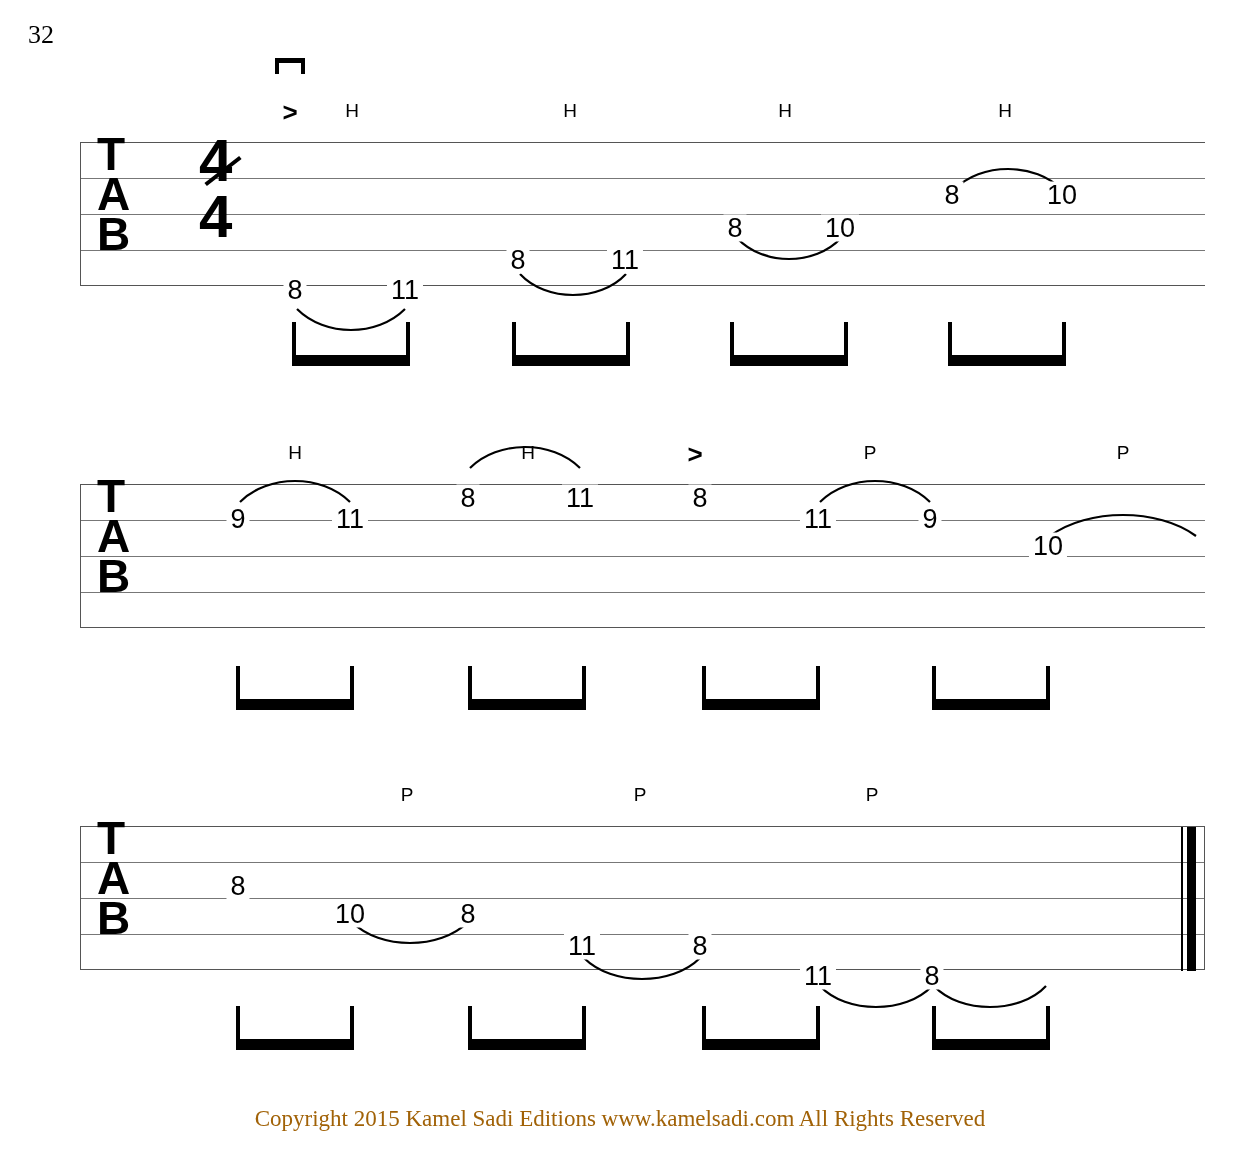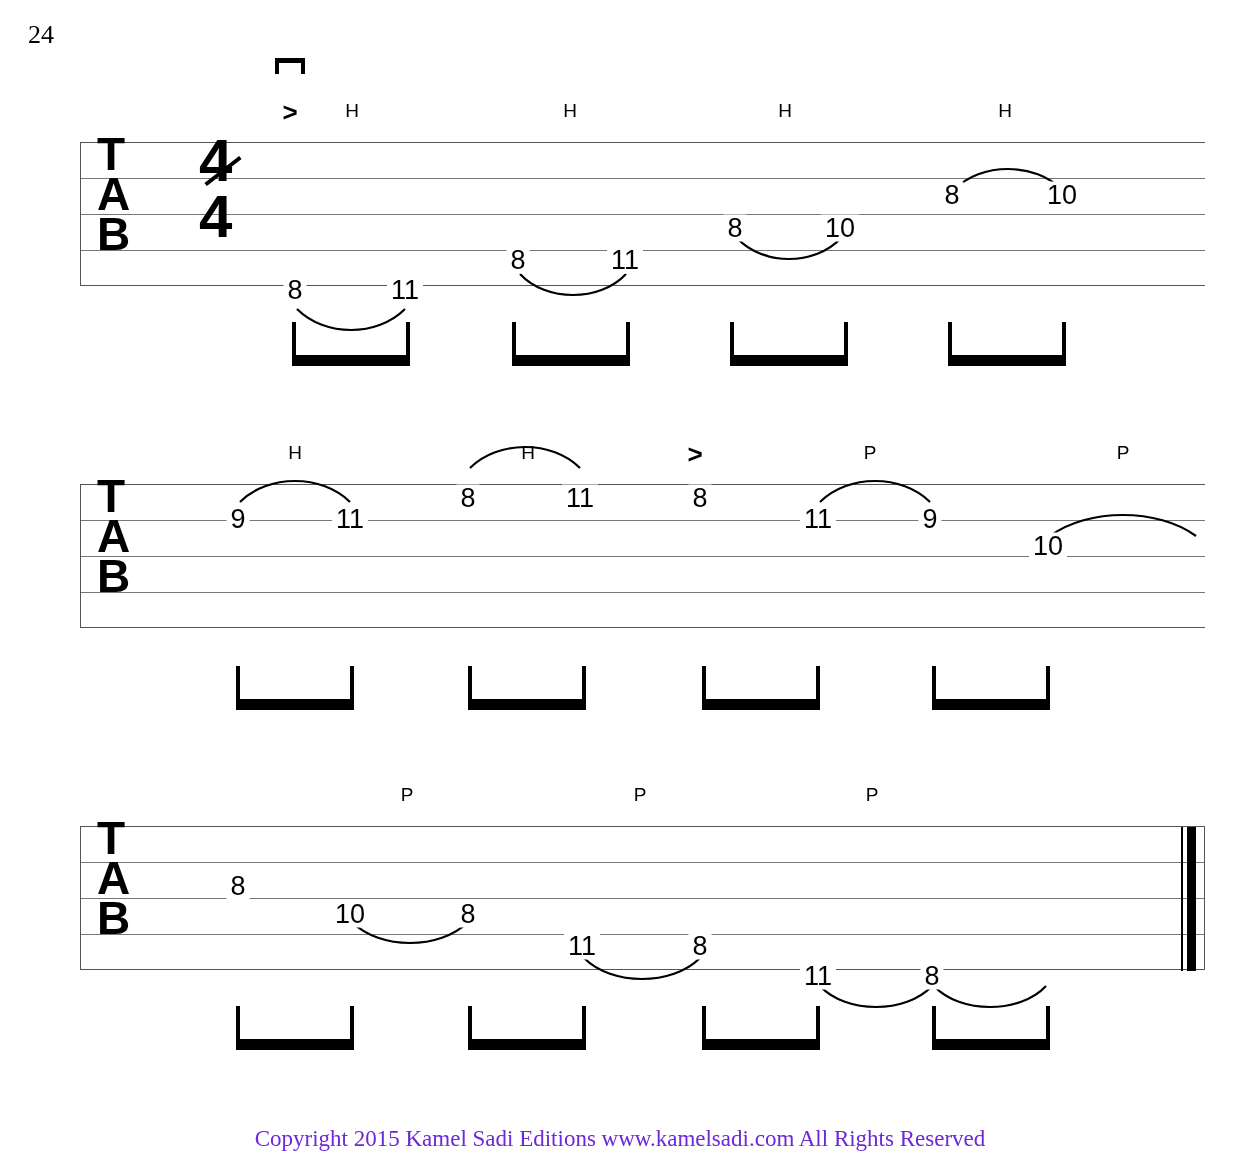--- a/index.html
+++ b/index.html
@@ -169,28 +169,27 @@
     background: #000;
   }
   .copyright {
     position: absolute;
     left: 0;
     width: 1240px;
     top: 1106px;
     text-align: center;
     font-family: "Liberation Serif", serif;
     font-size: 23px;
-    color: #6d28d9;
-    margin-top: 20px;
+    color: #a16207;
   }
 </style>
 </head>
 <body>
 
-<div class="page-number">24</div>
+<div class="page-number">32</div>
 
 <div class="system" id="sys1" style="top:142px;">
 
   <div class="downstroke" style="left:195px; top:-84px;"></div>
 
   <div class="accent" style="left:210px; top:-45px;">&gt;</div>
   <div class="artic" style="left:272px; top:-42px;">H</div>
   <div class="artic" style="left:490px; top:-42px;">H</div>
   <div class="artic" style="left:705px; top:-42px;">H</div>
   <div class="artic" style="left:925px; top:-42px;">H</div>

